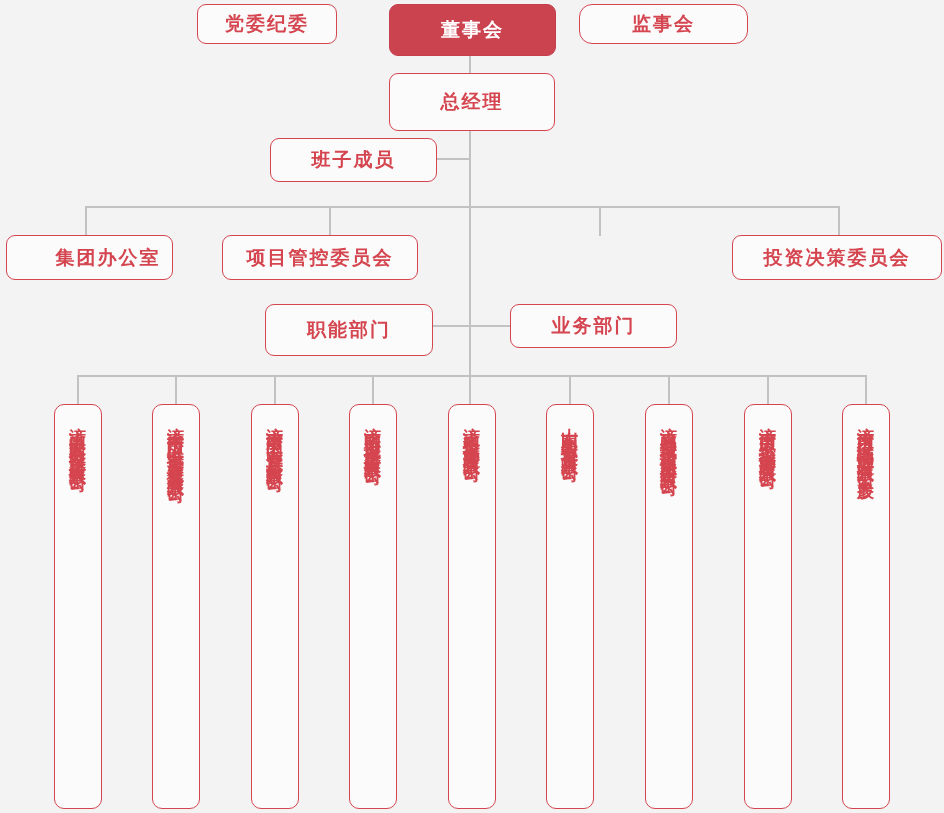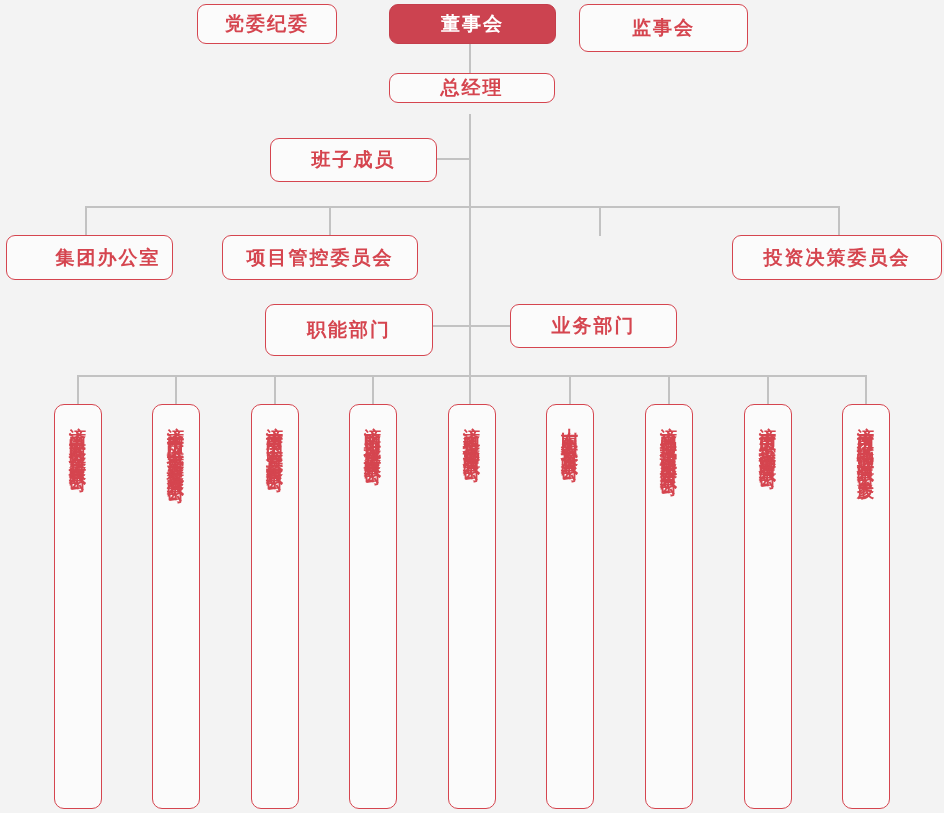--- a/index.html
+++ b/index.html
@@ -87,24 +87,24 @@
   <div class="line v" style="left:77px;  top:376px; height:29px;"></div>
   <div class="line v" style="left:175px; top:376px; height:29px;"></div>
   <div class="line v" style="left:274px; top:376px; height:29px;"></div>
   <div class="line v" style="left:372px; top:376px; height:29px;"></div>
   <div class="line v" style="left:569px; top:376px; height:29px;"></div>
   <div class="line v" style="left:668px; top:376px; height:29px;"></div>
   <div class="line v" style="left:767px; top:376px; height:29px;"></div>
   <div class="line v" style="left:865px; top:376px; height:29px;"></div>
 
   <div class="node" style="left:197px; top:4px; width:140px; height:40px;">党委纪委</div>
-  <div class="node filled" style="left:389px; top:4px; width:167px; height:40px;">董事会</div>
-  <div class="node" style="left:579px; top:4px; width:169px; height:48px;">监事会</div>
+  <div class="node filled" style="left:389px; top:4px; width:167px; height:52px;">董事会</div>
+  <div class="node" style="left:579px; top:4px; width:169px; height:40px;border-radius:13px;">监事会</div>
 
-  <div class="node" style="left:389px; top:73px; width:166px; height:30px;">总经理</div>
+  <div class="node" style="left:389px; top:73px; width:166px; height:58px;">总经理</div>
 
   <div class="node" style="left:270px; top:138px; width:167px; height:44px;">班子成员</div>
 
   <div class="node" style="left:6px; top:235px; width:167px; height:45px;padding-left:37px;">集团办公室</div>
   <div class="node" style="left:222px; top:235px; width:196px; height:45px;text-align:right;">项目管控委员会</div>
   <div class="node" style="left:732px; top:235px; width:210px; height:45px;">投资决策委员会</div>
 
   <div class="node" style="left:265px; top:304px; width:168px; height:52px;">职能部门</div>
   <div class="node" style="left:510px; top:304px; width:167px; height:44px;">业务部门</div>
 

